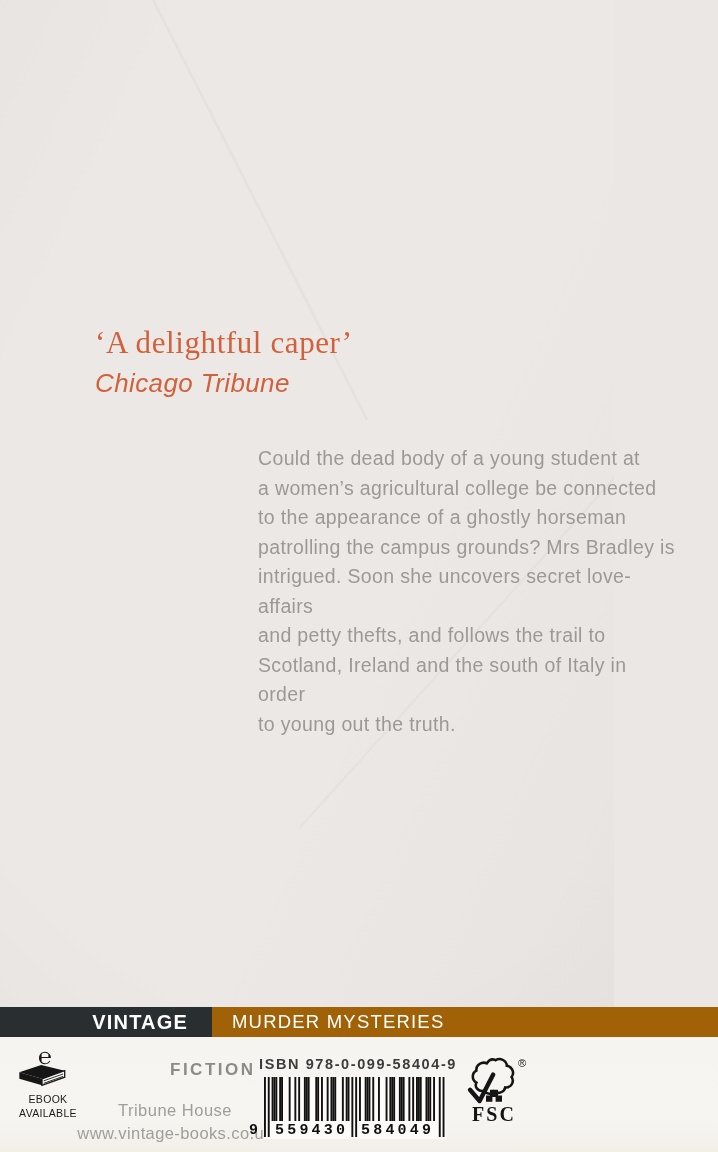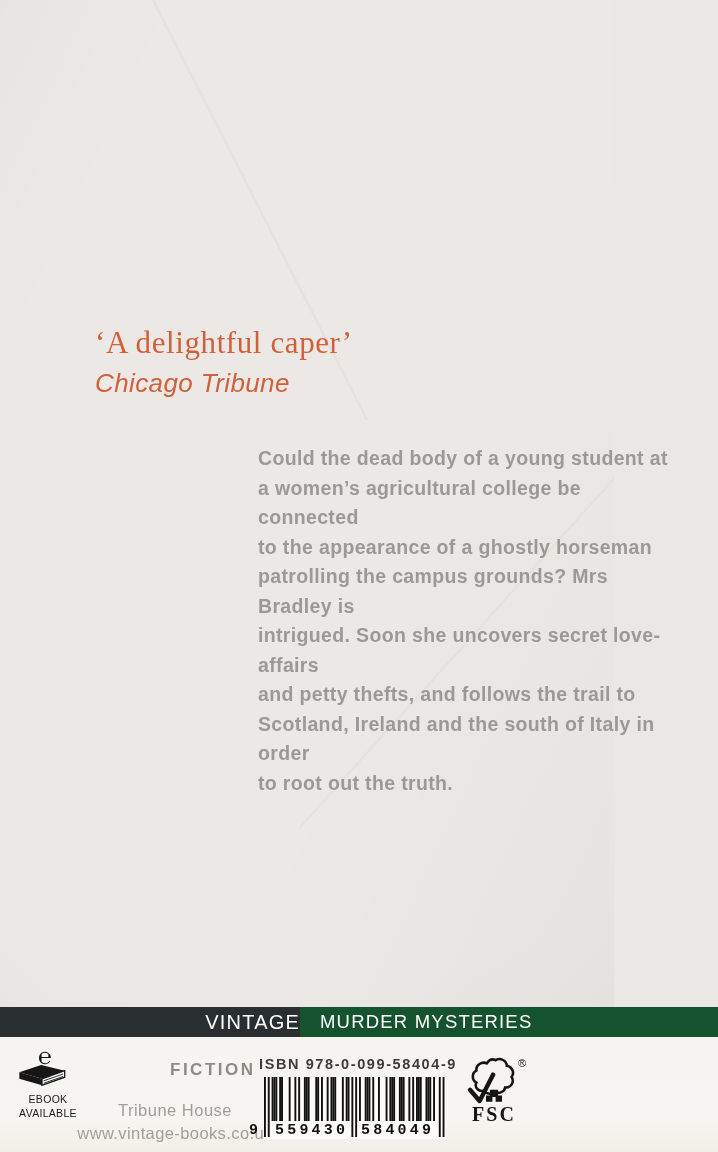--- a/index.html
+++ b/index.html
@@ -29,31 +29,31 @@
   .quote{
     font-family:"Liberation Serif",serif;
     font-size:31px;letter-spacing:0.6px;line-height:1.2;
   }
   .quote-source{
     font-style:italic;font-size:26px;margin-top:7px;letter-spacing:0.4px;
   }
 
   .blurb{position:absolute;left:258px;top:444px;width:420px;}
   .blurb-line{
-    font-size:19.5px;line-height:29.5px;letter-spacing:0.35px;font-weight:bold;
+    font-size:19.5px;line-height:29.5px;letter-spacing:0.35px;
   }
 
   
   .banner{
     position:absolute;left:0;top:1007px;width:718px;height:30px;
     display:flex;align-items:stretch;
   }
   .banner-brand{
-    width:300px;display:flex;align-items:center;justify-content:flex-end;
-    padding-right:0;box-sizing:border-box;
+    width:212px;display:flex;align-items:center;justify-content:flex-end;
+    padding-right:24px;box-sizing:border-box;font-weight:bold;
   }
   .banner-brand span{font-size:20px;letter-spacing:1.2px;}
   .banner-series{
     flex:1;display:flex;align-items:center;padding-left:20px;
   }
   .banner-series span{font-size:18.5px;letter-spacing:1.2px;}
 
   
   .cover-footer{
     position:absolute;left:0;top:1037px;width:718px;height:115px;
@@ -111,29 +111,29 @@
     </div>
 
     <div class="blurb" style="color: rgb(156, 153, 149);">
       <div class="blurb-line">Could the dead body of a young student at</div>
       <div class="blurb-line">a women’s agricultural college be connected</div>
       <div class="blurb-line">to the appearance of a ghostly horseman</div>
       <div class="blurb-line">patrolling the campus grounds? Mrs Bradley is</div>
       <div class="blurb-line">intrigued. Soon she uncovers secret love-affairs</div>
       <div class="blurb-line">and petty thefts, and follows the trail to</div>
       <div class="blurb-line">Scotland, Ireland and the south of Italy in order</div>
-      <div class="blurb-line">to root out the truth.</div>
+      <div class="blurb-line">to young out the truth.</div>
     </div>
   </div>
 
   <div class="banner">
     <div class="banner-brand" style="background-color: rgb(41, 46, 48);">
       <span style="color: rgb(255, 255, 255);">VINTAGE</span>
     </div>
-    <div class="banner-series" style="background-color: #14532d;">
+    <div class="banner-series" style="background-color: #a16207;">
       <span style="color: rgb(255, 255, 255);">MURDER MYSTERIES</span>
     </div>
   </div>
 
   <div class="cover-footer">
 
     <div class="ebook-badge">
       <div class="ebook-icon">
         <span class="e-glyph">℮</span>
         <svg width="52" height="30" viewBox="0 0 64 37">

